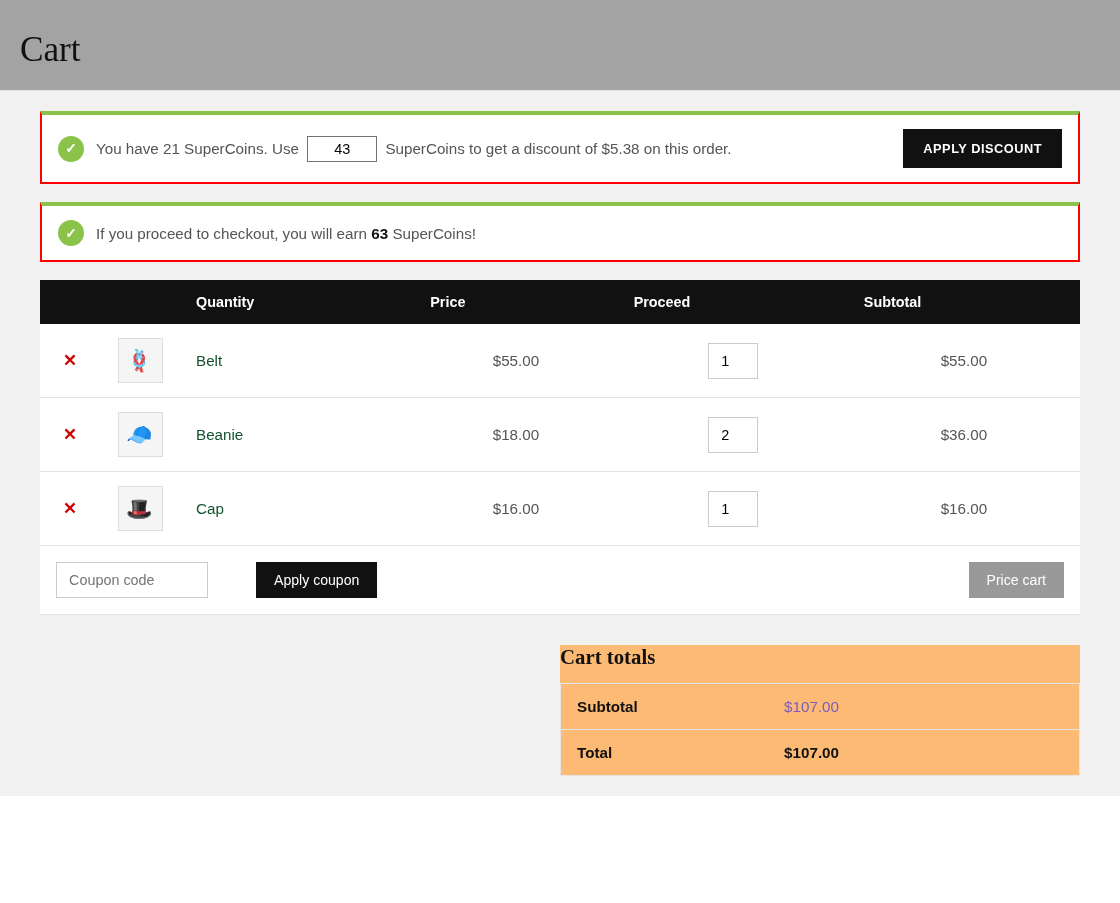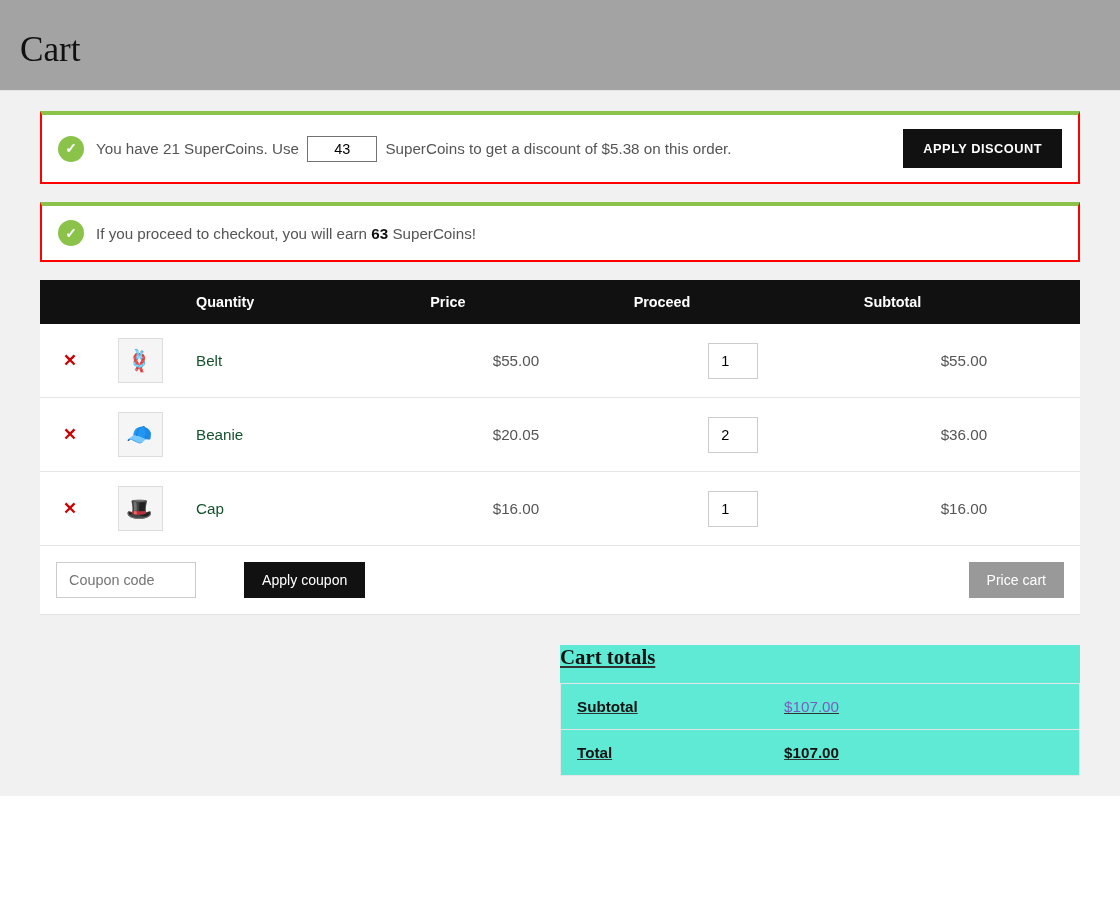--- a/index.html
+++ b/index.html
@@ -185,21 +185,21 @@
     .coupon-left {
       display: flex;
       align-items: center;
       gap: 8px;
     }
     .coupon-input {
       border: 1px solid #ccc;
       padding: 9px 12px;
       font-size: 0.9em;
       color: #888;
-      width: 140px;
+      width: 152px;
       font-family: Arial, sans-serif;
     }
     .apply-coupon-btn {
       background: #111;
       color: #fff;
       border: none;
       padding: 10px 18px;
       font-size: 0.88em;
       cursor: pointer;
       font-family: Arial, sans-serif;
@@ -219,22 +219,21 @@
 
     
     .cart-totals-section {
       margin-top: 30px;
       display: flex;
       justify-content: flex-end;
       padding: 0 0;
     }
     .cart-totals-box {
       width: 520px;
-      background: #5eead4;
-      text-decoration: underline;
+      background: #fdba74;
     }
     .cart-totals-title {
       font-size: 1.3em;
       font-family: Georgia, serif;
       margin-bottom: 14px;
       color: #111;
     }
     .totals-table {
       width: 100%;
       border-collapse: collapse;
@@ -344,21 +343,21 @@
           <tr>
             <td>
               <span class="remove-icon">✕</span>
             </td>
             <td>
               <div class="product-img">🧢</div>
             </td>
             <td class="product-name">
               <a class="product-link" href="#">Beanie</a>
             </td>
-            <td class="price">$20.05</td>
+            <td class="price">$18.00</td>
             <td>
               <input class="qty-input" type="number" value="2" style="">
             </td>
             <td class="subtotal">$36.00</td>
           </tr>
 
           <tr>
             <td>
               <span class="remove-icon">✕</span>
             </td>

